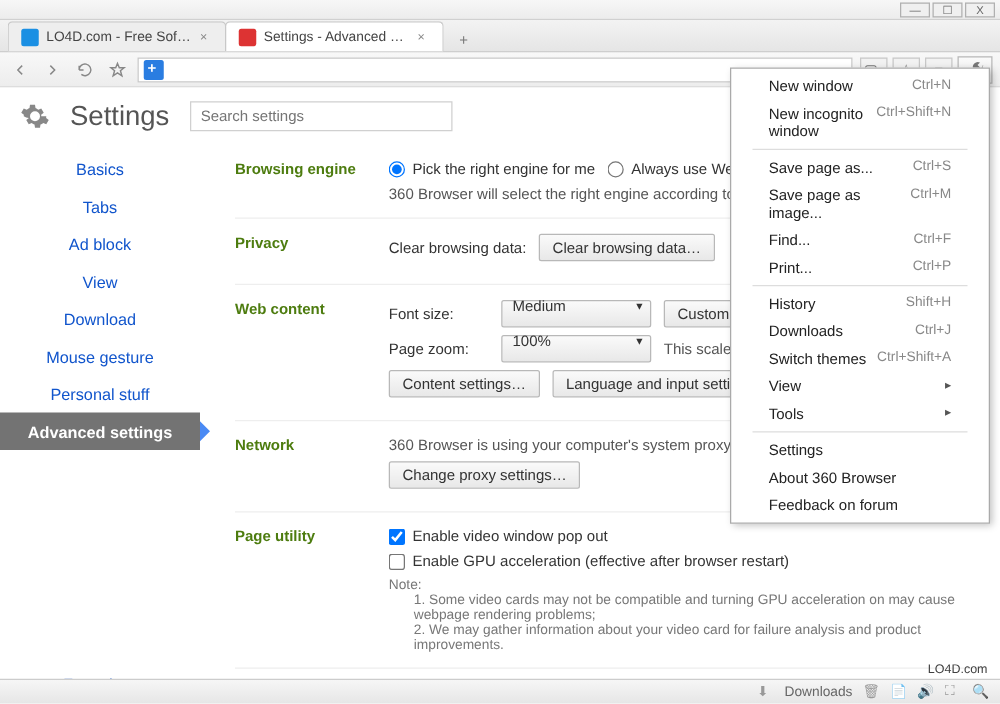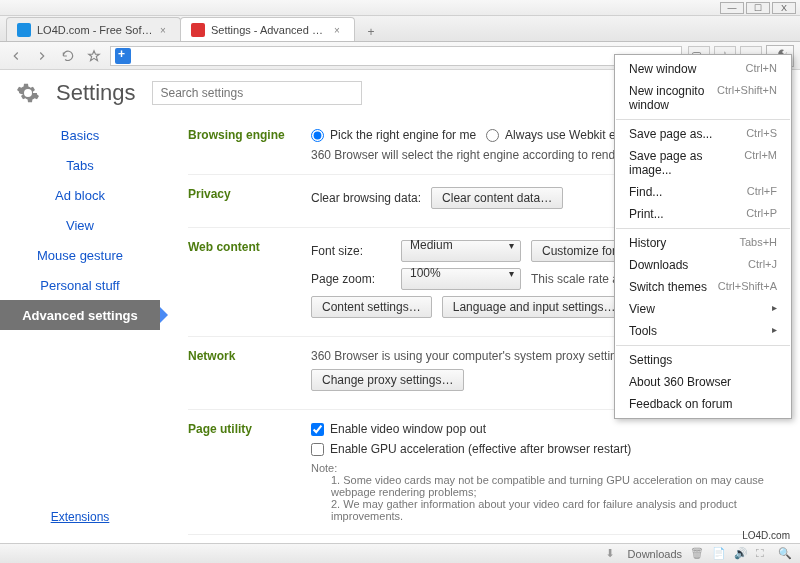--- a/index.html
+++ b/index.html
@@ -61,21 +61,21 @@
 .sel::after { content: "▾"; position: absolute; right: 6px; font-size: 10px; color: #333; }
 .note { color: #777; font-size: 11px; }
 .note-list { padding-left: 20px; color: #777; font-size: 11px; }
 
 
 .footer { position: absolute; bottom: 0; left: 0; right: 0; height: 20px; background: linear-gradient(#f6f6f6,#e6e6e6); border-top: 1px solid #ccc; display: flex; align-items: center; justify-content: space-between; padding: 0 8px; font-size: 11px; color: #666; }
 .footer-right { display: flex; align-items: center; gap: 8px; }
 .footer-icon { width: 14px; height: 14px; color: #999; font-size: 11px; }
 
 
-.menu { position: absolute; top: 54px; right: 8px; width: 178px; background: #fff; border: 1px solid #aaa; box-shadow: 2px 2px 6px rgba(0,0,0,0.25); padding: 3px 0; font-size: 12px; z-index: 10; }
+.menu { position: absolute; top: 54px; right: 8px; width: 208px; background: #fff; border: 1px solid #aaa; box-shadow: 2px 2px 6px rgba(0,0,0,0.25); padding: 3px 16px; font-size: 12px; z-index: 10; }
 .menu-item { display: flex; justify-content: space-between; padding: 4px 14px; color: #222; cursor: default; }
 .menu-item.has-sub::after { content: "▸"; font-size: 10px; color: #555; }
 .menu-item .shortcut { color: #888; font-size: 11px; }
 .menu-sep { height: 1px; background: #ddd; margin: 3px 1px; }
 
 .watermark { position: absolute; bottom: 22px; right: 10px; color: #404040; font-size: 10px; pointer-events:none; }
 </style>
 </head>
 <body>
 
@@ -145,20 +145,21 @@
       </span>
       <span class="page-title">Settings</span>
       <input class="search-box" placeholder="Search settings" style="">
     </div>
     <div style="display:flex;flex:1;overflow:hidden;">
       <div class="sidebar">
         <div class="side-item">Basics</div>
         <div class="side-item">Tabs</div>
         <div class="side-item">Ad block</div>
         <div class="side-item">View</div>
+        <div class="side-item">Download</div>
         <div class="side-item">Mouse gesture</div>
         <div class="side-item">Personal stuff</div>
         <div class="side-item active">Advanced settings</div>
         <div class="extensions-link">Extensions</div>
       </div>
 
       <div class="main">
 
         <div class="section">
           <div class="sec-label">Browsing engine</div>
@@ -175,21 +176,21 @@
             </div>
             <div class="desc">360 Browser will select the right engine according to rendering speed and</div>
           </div>
         </div>
 
         <div class="section">
           <div class="sec-label">Privacy</div>
           <div class="sec-body">
             <div class="row">
               <span>Clear browsing data:</span>
-              <span class="btn">Clear content data…</span>
+              <span class="btn">Clear browsing data…</span>
             </div>
           </div>
         </div>
 
         <div class="section">
           <div class="sec-label">Web content</div>
           <div class="sec-body">
             <div class="row">
               <span style="width:80px;">Font size:</span>
               <span class="sel">Medium</span>
@@ -272,21 +273,21 @@
       <span>Find...</span>
       <span class="shortcut">Ctrl+F</span>
     </div>
   <div class="menu-item">
       <span>Print...</span>
       <span class="shortcut">Ctrl+P</span>
     </div>
   <div class="menu-sep"></div>
   <div class="menu-item">
       <span>History</span>
-      <span class="shortcut">Tabs+H</span>
+      <span class="shortcut">Shift+H</span>
     </div>
   <div class="menu-item">
       <span>Downloads</span>
       <span class="shortcut">Ctrl+J</span>
     </div>
   <div class="menu-item">
       <span>Switch themes</span>
       <span class="shortcut">Ctrl+Shift+A</span>
     </div>
   <div class="menu-item has-sub">

